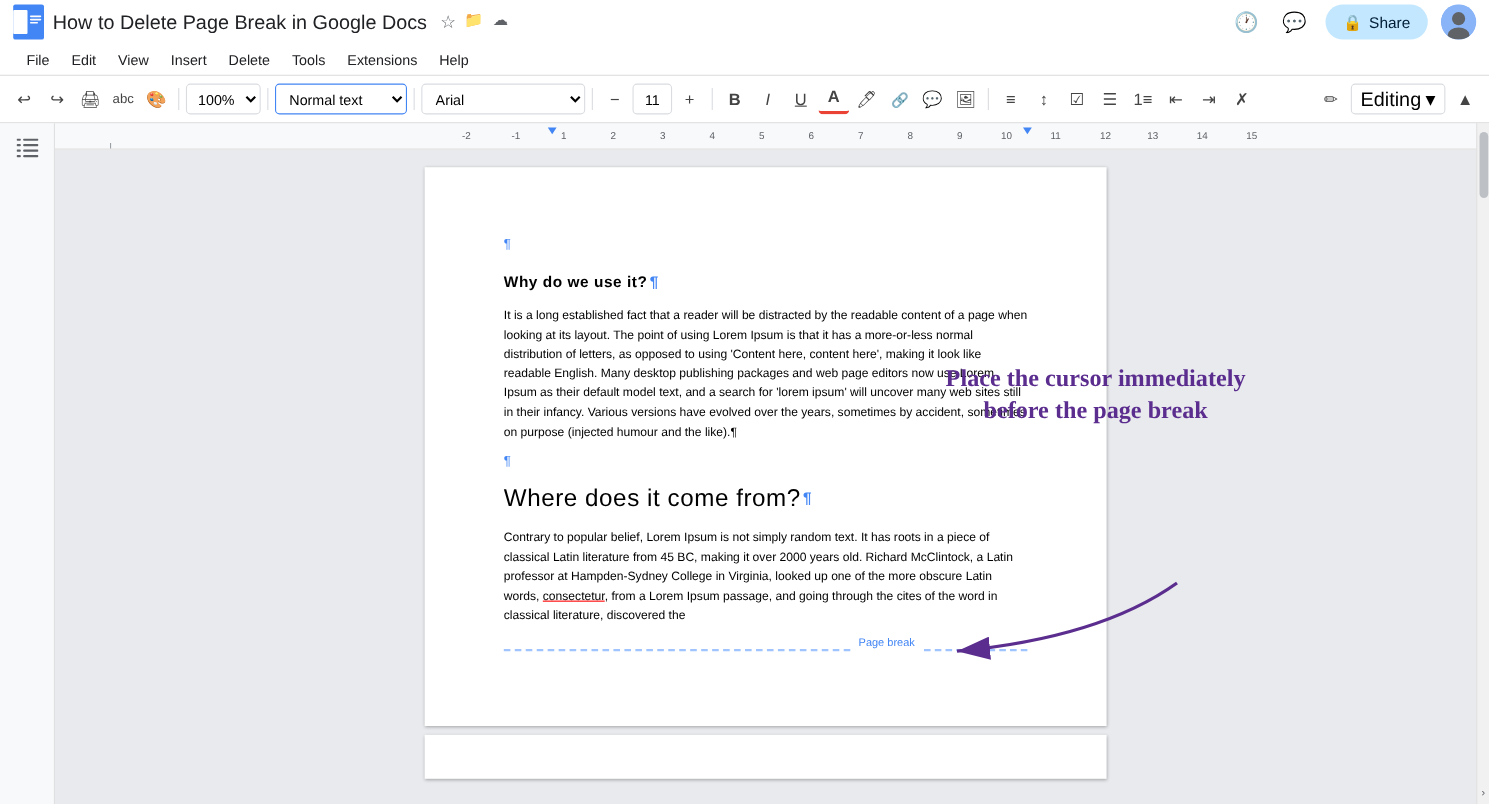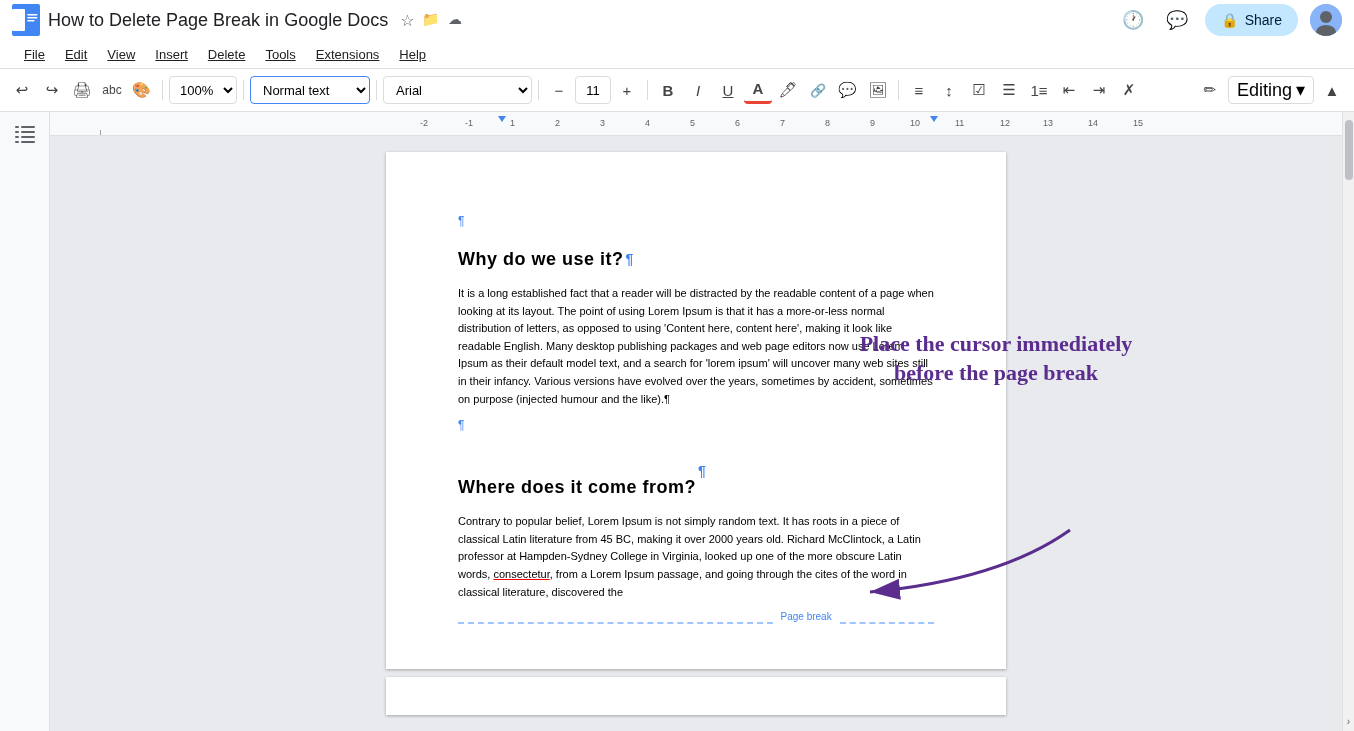--- a/index.html
+++ b/index.html
@@ -18,21 +18,21 @@
     .header-actions { display: flex; align-items: center; gap: 12px; }
     .history-btn, .comment-btn { width: 32px; height: 32px; border-radius: 50%; display: flex; align-items: center; justify-content: center; cursor: pointer; color: #5f6368; font-size: 18px; }
     .share-btn { background: #c2e7ff; border: none; border-radius: 20px; padding: 8px 16px; font-size: 14px; font-weight: 500; cursor: pointer; display: flex; align-items: center; gap: 6px; color: #001d35; }
     .avatar { width: 32px; height: 32px; border-radius: 50%; background: #8ab4f8; display: flex; align-items: center; justify-content: center; font-size: 13px; overflow: hidden; }
 
     
     #menu-bar {
       display: flex; align-items: center; padding: 2px 16px; background: #fff;
       height: 28px; gap: 4px; font-size: 13px; color: #202124;
     }
-    .menu-item { padding: 3px 8px; cursor: pointer; border-radius: 4px; text-decoration: underline; }
+    .menu-item { padding: 3px 8px; cursor: pointer; border-radius: 4px; }
 
     
     #toolbar {
       display: flex; align-items: center; padding: 4px 8px; background: #fff;
       height: 44px; gap: 2px; border-top: 1px solid #e0e0e0; border-bottom: 1px solid #e0e0e0;
       flex-wrap: nowrap; overflow: hidden;
     }
     .toolbar-btn {
       width: 28px; height: 28px; display: flex; align-items: center; justify-content: center;
       cursor: pointer; border-radius: 4px; color: #444; font-size: 15px; border: none; background: none;
@@ -269,30 +269,30 @@
       </svg>
     </div>
 
     <div id="doc-scroll">
 
       <div class="page" style="position:relative;">
 
         <div style="color:#4285f4;font-size:12px;margin-bottom:16px;">¶</div>
 
         <div class="heading1">
-          <span style="font-size:18px;font-weight:bold;letter-spacing:0.5px;">Why do we use it?</span>
+          <span style="font-size:14px;font-weight:bold;letter-spacing:0.5px;">Why do we use it?</span>
             <span style="color:#4285f4;margin-left:2px;font-size:14px;">¶</span>
         </div>
 
         <div class="body-text">It is a long established fact that a reader will be distracted by the readable content of a page when looking at its layout. The point of using Lorem Ipsum is that it has a more-or-less normal distribution of letters, as opposed to using 'Content here, content here', making it look like readable English. Many desktop publishing packages and web page editors now use Lorem Ipsum as their default model text, and a search for 'lorem ipsum' will uncover many web sites still in their infancy. Various versions have evolved over the years, sometimes by accident, sometimes on purpose (injected humour and the like).¶</div>
 
         <div style="color:#4285f4;font-size:12px;margin-bottom:8px;">¶</div>
 
         <div class="heading1">
-          <span style="font-size:18px;font-weight:bold;letter-spacing:0.5px;margin-top:32px;">Where does it come from?</span>
+          <span style="font-size:22px;font-weight:normal;letter-spacing:0.5px;">Where does it come from?</span>
             <span style="color:#4285f4;margin-left:2px;font-size:14px;">¶</span>
         </div>
 
         <div class="body-text">
           Contrary to popular belief, Lorem Ipsum is not simply random text. It has roots in a piece of classical Latin literature from 45 BC, making it over 2000 years old. Richard McClintock, a Latin professor at Hampden-Sydney College in Virginia, looked up one of the more obscure Latin words, <span class="underline-red">consectetur</span>, from a Lorem Ipsum passage, and going through the cites of the word in classical literature, discovered the
         </div>
 
         <div class="page-break-line">
           <div class="page-break-dashes"></div>
           <span class="page-break-label">Page break</span>

